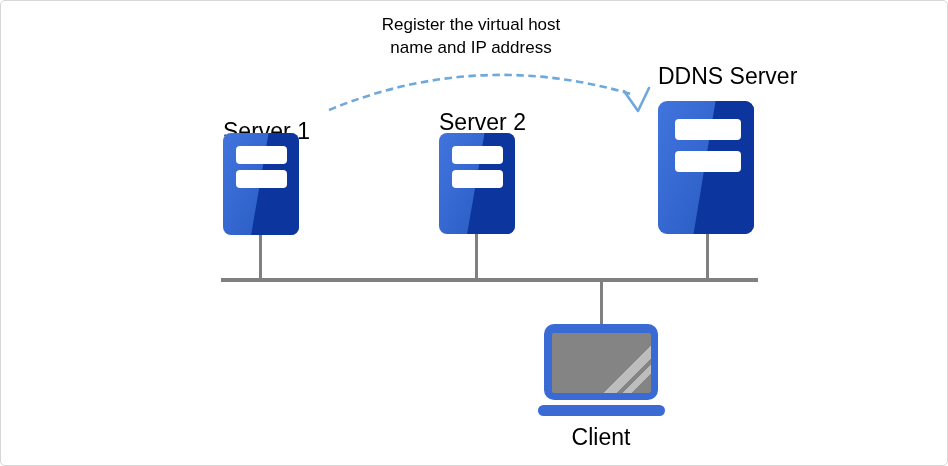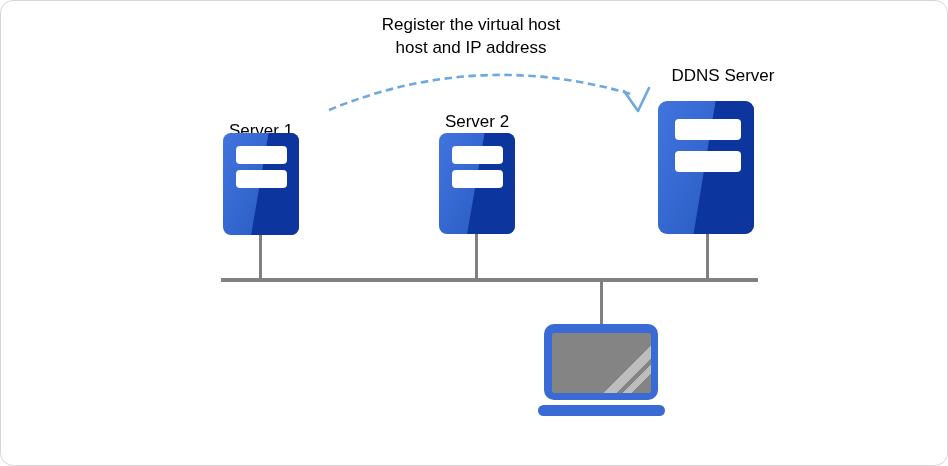--- a/index.html
+++ b/index.html
@@ -5,25 +5,25 @@
   :root{
     --server-light:#2F62C9; --server-lighter:#4274DE; --server-dark:#0D359E;
     --laptop-blue:#3A6BD4; --line-gray:#808080; --screen-gray:#848484;
     --screen-stripe:#BDBDBD; --arrow-blue:#6FA8DC; --canvas-border:#D6D6D6;
     --text:#000000; --slot-white:#FFFFFF;
   }
   html,body{margin:0;padding:0;background:#fff;}
   body{font-family:"Liberation Sans", sans-serif;}
   .canvas{
     position:relative;width:948px;height:466px;box-sizing:border-box;
-    background:#fff;border:1px solid var(--canvas-border);border-radius:13px;
+    background:#fff;border:1px solid var(--canvas-border);border-radius:5px;
     overflow:hidden;
   }
   .label{
-    position:absolute;color:var(--text);font-size:17px;line-height:20px;
+    position:absolute;color:var(--text);font-size:23px;line-height:20px;
     text-align:center;white-space:nowrap;
   }
   .caption{
     position:absolute;left:330px;top:12px;width:280px;text-align:center;
     color:var(--text);font-size:17px;line-height:23px;
   }
   .arrow-svg{position:absolute;left:0;top:0;width:948px;height:466px;pointer-events:none;}
   .server{position:absolute;}
   .server-body{
     position:absolute;left:0;top:0;width:100%;height:100%;
@@ -69,21 +69,21 @@
     background:var(--laptop-blue);border-radius:6px;
   }
 </style>
 </head>
 <body>
 
 <div class="canvas">
 
   <div class="caption">
     <div>Register the virtual host</div>
-    <div>host and IP address</div>
+    <div>name and IP address</div>
   </div>
 
   <svg class="arrow-svg" viewBox="0 0 948 466" xmlns="http://www.w3.org/2000/svg">
     <path d="M 328 109 Q 476 48 630 93" fill="none" stroke="var(--arrow-blue)" stroke-width="2.6" stroke-dasharray="7.5 4.5"></path>
     <path d="M 623 90 L 637 110 L 648 87" fill="none" stroke="var(--arrow-blue)" stroke-width="2.6" stroke-linecap="round" stroke-linejoin="round"></path>
   </svg>
 
   <div class="vline v-s1"></div>
   <div class="vline v-s2"></div>
   <div class="vline v-sd"></div>
@@ -114,14 +114,15 @@
       <div class="server-dark"></div>
       <div class="slot a"></div>
       <div class="slot b"></div>
     </div>
   </div>
 
   <div class="laptop-frame">
     <div class="laptop-screen"></div>
   </div>
   <div class="laptop-base"></div>
+  <div class="label" style="left:543px;top:426px;width:114px;">Client</div>
 
 </div>
 
 </body></html>

